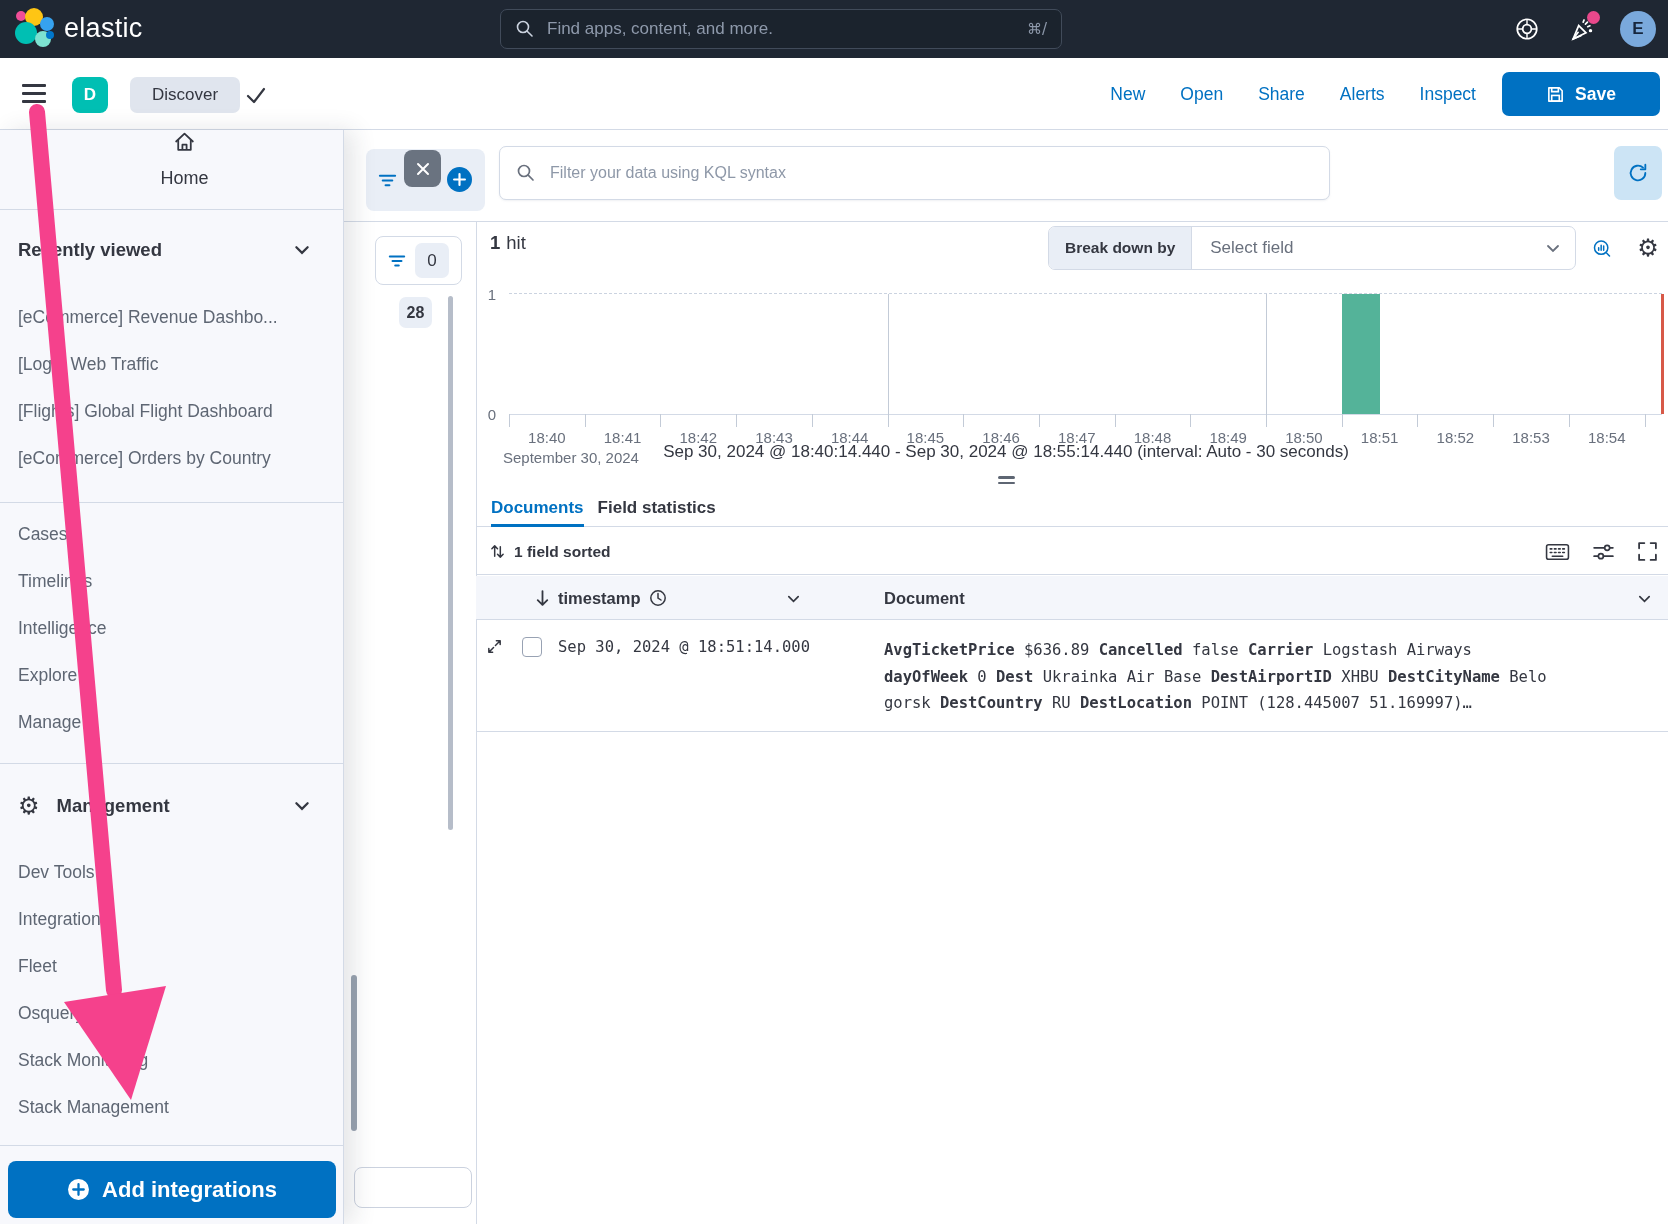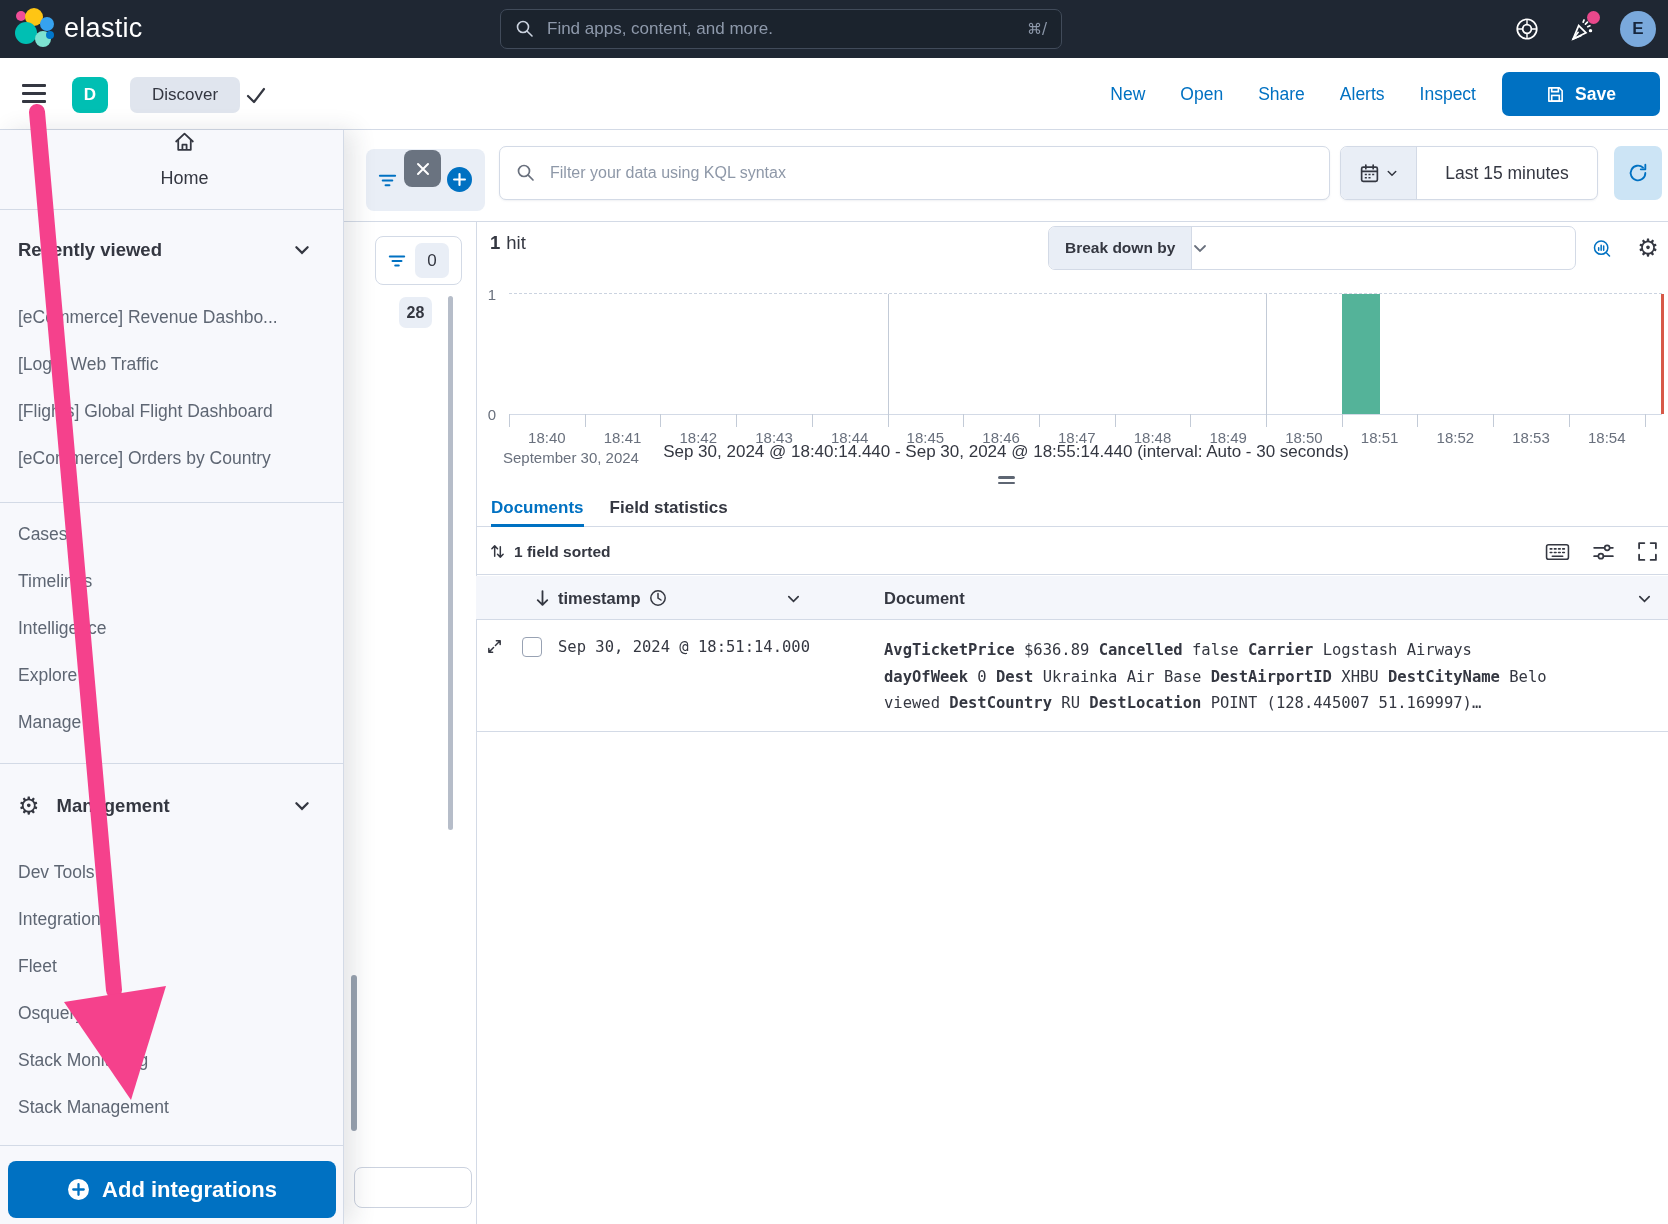--- a/index.html
+++ b/index.html
@@ -90,21 +90,21 @@
   .bar{position:absolute;bottom:0;}
   .tmark{position:absolute;top:100%;width:1px;height:13px;background:#C3CBD7;}
   .ticklab{position:absolute;top:calc(100% + 15px);transform:translateX(-50%);font-size:15px;color:#69707D;white-space:nowrap;}
   .datelab{position:absolute;left:-6px;top:calc(100% + 35px);font-size:15px;color:#69707D;}
   .timemarker{position:absolute;top:0;height:100%;width:3px;}
   .range-note{position:absolute;left:344px;right:0;top:312px;text-align:center;font-size:17px;color:#343741;}
   .drag-handle{position:absolute;left:998px;top:346px;width:17px;display:flex;flex-direction:column;gap:3px;}
   .drag-handle i{height:2.5px;background:#5E6673;border-radius:2px;}
 
   
-  .tabs{position:absolute;left:476px;right:0;top:359px;height:38px;border-bottom:1px solid #D3DAE6;display:flex;gap:26px;padding-left:15px;}
+  .tabs{position:absolute;left:476px;right:0;top:359px;height:38px;border-bottom:1px solid #D3DAE6;display:flex;gap:14px;padding-left:15px;}
   .tab{position:relative;display:flex;align-items:center;font-size:17px;font-weight:700;color:#343741;}
   .tab.active{color:#0071C2;}
   .tab.active::after{content:"";position:absolute;left:0;right:0;bottom:-1px;height:3px;background:#0071C2;}
 
   
   .sorted-row{position:absolute;left:476px;right:0;top:398px;height:47px;border-bottom:1px solid #D3DAE6;padding-left:12px;}
   .sorted-left{position:absolute;left:14px;top:0;height:47px;display:flex;align-items:center;gap:9px;font-size:15.5px;font-weight:600;}
   .sorted-icons{position:absolute;right:10px;top:0;height:47px;display:flex;align-items:center;gap:22px;}
   .ghead{position:absolute;left:476px;right:0;top:446px;height:44px;background:#F4F6FB;border-bottom:1px solid #D3DAE6;}
   .ghead .col-ts{position:absolute;left:59px;top:0;height:44px;display:flex;align-items:center;gap:8px;font-weight:700;font-size:16.5px;}
@@ -252,46 +252,33 @@
     <div class="vscroll-b"></div>
     <div class="fp-search"></div>
 
     <div class="kql">
       <svg width="20" height="20" viewBox="0 0 20 20">
         <circle cx="8" cy="8" r="5.5" fill="none" stroke="#69707D" stroke-width="1.7"></circle>
         <path d="M12.2 12.2L17 17" stroke="#69707D" stroke-width="1.7" stroke-linecap="round"></path>
       </svg>
       <span class="kql-ph">Filter your data using KQL syntax</span>
     </div>
-    <div class="dategroup">
-      <div class="dg-cal">
-        <svg width="21" height="21" viewBox="0 0 20 20">
-          <rect x="2.5" y="4" width="15" height="13.5" rx="1.5" fill="none" stroke="#343741" stroke-width="1.6"></rect>
-          <path d="M2.5 8h15" stroke="#343741" stroke-width="1.6"></path>
-          <path d="M6.5 2v3.5M13.5 2v3.5" stroke="#343741" stroke-width="1.6" stroke-linecap="round"></path>
-          <path d="M5.5 11h2M9 11h2M12.5 11h2M5.5 14h2M9 14h2" stroke="#343741" stroke-width="1.4"></path>
-        </svg>
-        <svg width="12" height="12" viewBox="0 0 16 16">
-          <path d="M3 6l5 5 5-5" fill="none" stroke="#343741" stroke-width="2" stroke-linecap="round"></path>
-        </svg>
-      </div>
-      <div class="dg-text">Last 15 minutes</div>
-    </div>
     <button class="refresh-btn">
       <svg width="22" height="22" viewBox="0 0 24 24">
         <path d="M20 12a8 8 0 1 1-2.5-5.8" fill="none" stroke="#0071C2" stroke-width="2" stroke-linecap="round"></path>
         <path d="M20 3v5h-5" fill="none" stroke="#0071C2" stroke-width="2" stroke-linecap="round" stroke-linejoin="round"></path>
       </svg>
     </button>
 
     <div class="hits">
       <b>1</b><span>hit</span>
     </div>
     <div class="breakdown">
       <div class="bd-label">Break down by</div>
+      <div class="bd-value">Select field</div>
       <div class="bd-chev">
         <svg width="16" height="16" viewBox="0 0 16 16">
             <path d="M3 6l5 5 5-5" fill="none" stroke="#69707D" stroke-width="1.8" stroke-linecap="round"></path>
           </svg>
       </div>
     </div>
     <button class="icon-btn" id="insight-btn">
       <svg width="25" height="25" viewBox="0 0 24 24">
         <circle cx="11" cy="11" r="8" fill="none" stroke="#0071C2" stroke-width="1.8"></circle>
         <path d="M8 14v-3M11 14V8M14 14v-5" stroke="#0071C2" stroke-width="1.8" stroke-linecap="round"></path>
@@ -404,21 +391,21 @@
     <div id="grid-rows">
         <div class="grow">
           <span class="expand"><svg width="17" height="17" viewBox="0 0 18 18">
               <path d="M3 15V11M3 15h4M3 15l5-5M15 3v4M15 3h-4M15 3l-5 5" fill="none" stroke="#343741" stroke-width="1.6" stroke-linecap="round" stroke-linejoin="round"></path>
             </svg></span>
           <span class="cbx"></span>
           <span class="ts mono">Sep 30, 2024 @ 18:51:14.000</span>
           <div class="doc mono">
             <div class="doc-line"><b>AvgTicketPrice</b><span> $636.89 </span><b>Cancelled</b><span> false </span><b>Carrier</b><span> Logstash Airways</span></div>
             <div class="doc-line"><b>dayOfWeek</b><span> 0 </span><b>Dest</b><span> Ukrainka Air Base </span><b>DestAirportID</b><span> XHBU </span><b>DestCityName</b><span> Belo</span></div>
-            <div class="doc-line"><span>viewed </span><b>DestCountry</b><span> RU </span><b>DestLocation</b><span> POINT (128.445007 51.169997)…</span></div>
+            <div class="doc-line"><span>gorsk </span><b>DestCountry</b><span> RU </span><b>DestLocation</b><span> POINT (128.445007 51.169997)…</span></div>
           </div>
         </div>
       </div>
   </div>
 
   <aside class="sidebar">
     <div class="side-home">
       <svg width="23" height="23" viewBox="0 0 22 22">
         <path d="M3 11L11 3.5L19 11" fill="none" stroke="#343741" stroke-width="1.7" stroke-linecap="round" stroke-linejoin="round"></path>
         <path d="M5 9.5V19h12V9.5" fill="none" stroke="#343741" stroke-width="1.7" stroke-linejoin="round"></path>

